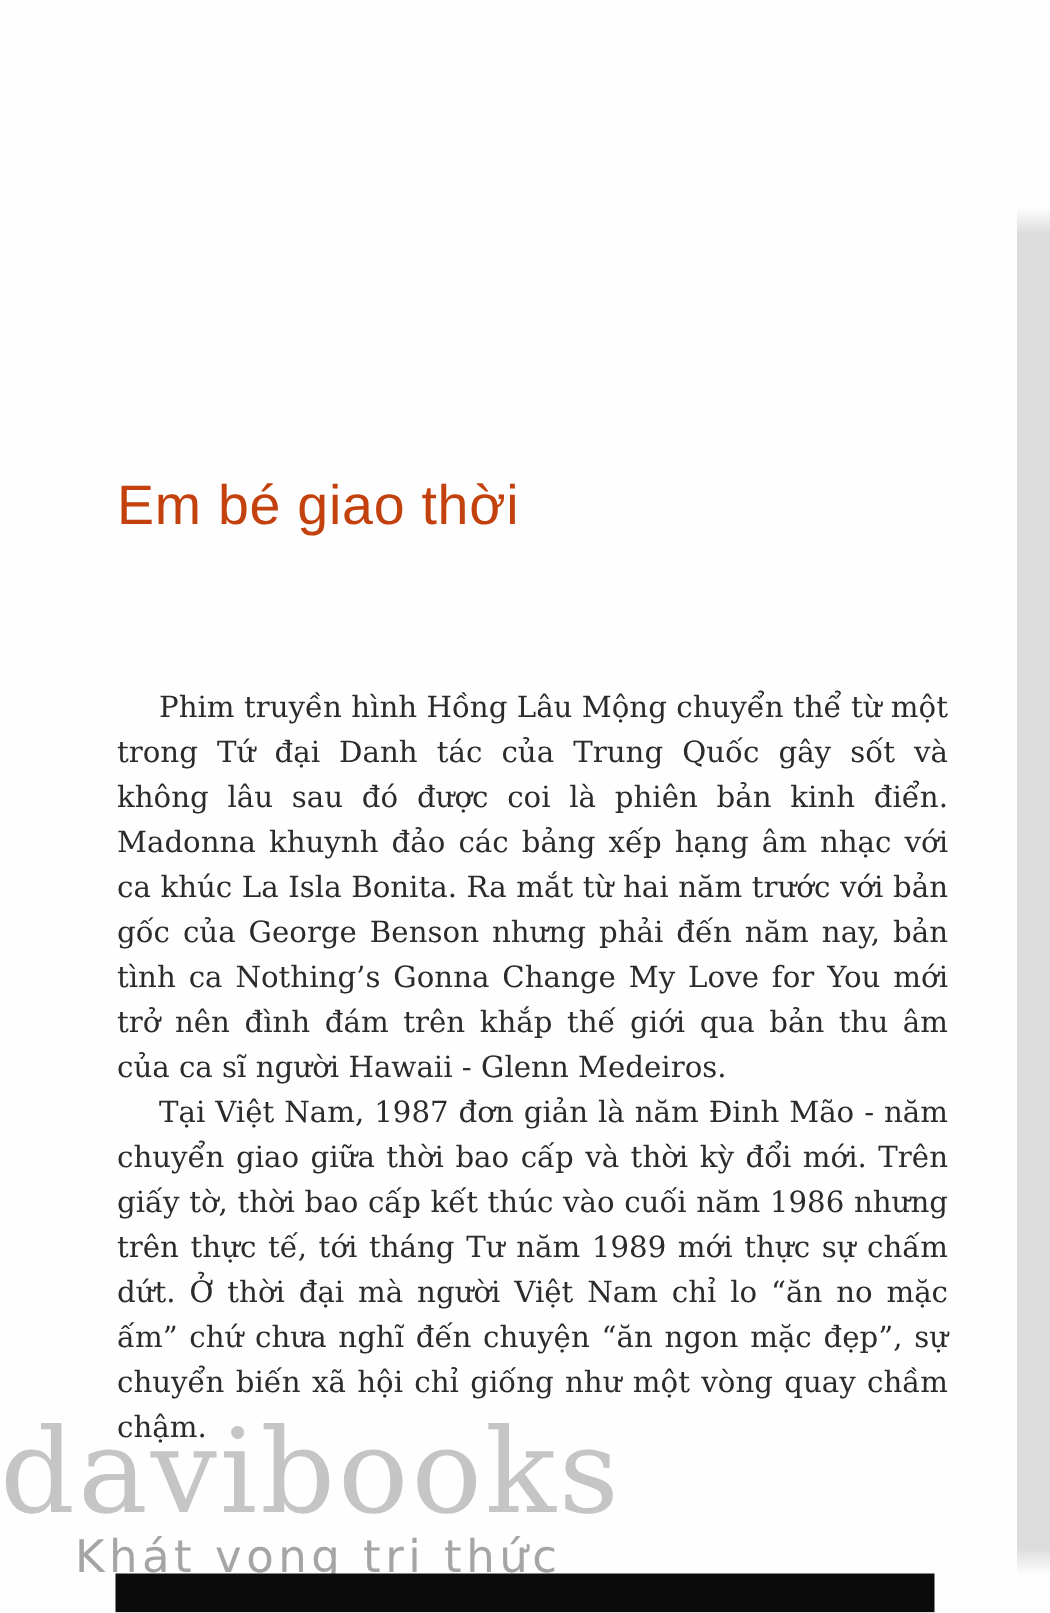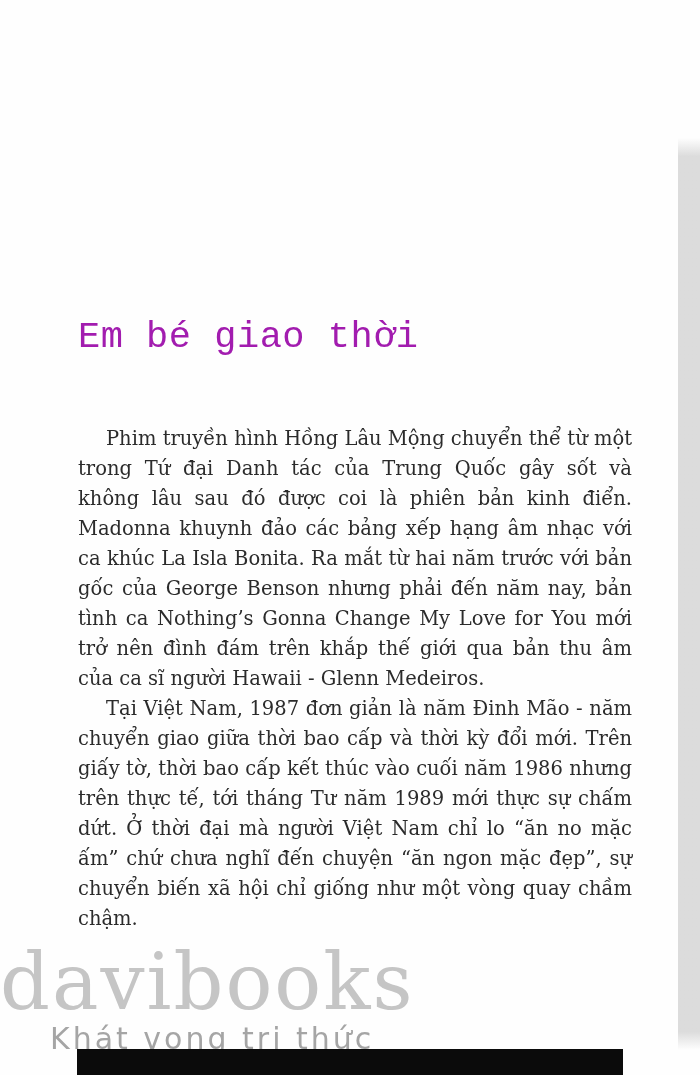--- a/index.html
+++ b/index.html
@@ -28,27 +28,27 @@
       rgba(214,214,214,0.85) 98%,
       rgba(214,214,214,0) 100%);
   }
   .content {
     position: absolute;
     left: 78px;
     right: 68px;
     top: 312px;
   }
   .heading {
-    font-family: Liberation Mono, monospace;
+    font-family: Liberation Sans, sans-serif;
     font-size: 37px;
     line-height: 50px;
     font-weight: 500;
-    color: #a21caf;
+    color: #c2410c;
     letter-spacing: 0.5px;
-    margin: 0 0 62px 0;
+    margin: 0 0 95px 0;
   }
   .para {
     margin: 0;
     font-size: 19.5px;
     line-height: 30px;
     text-align: justify;
   }
   .para.indent { text-indent: 28px; }
   .it { }
   .dropcap {

